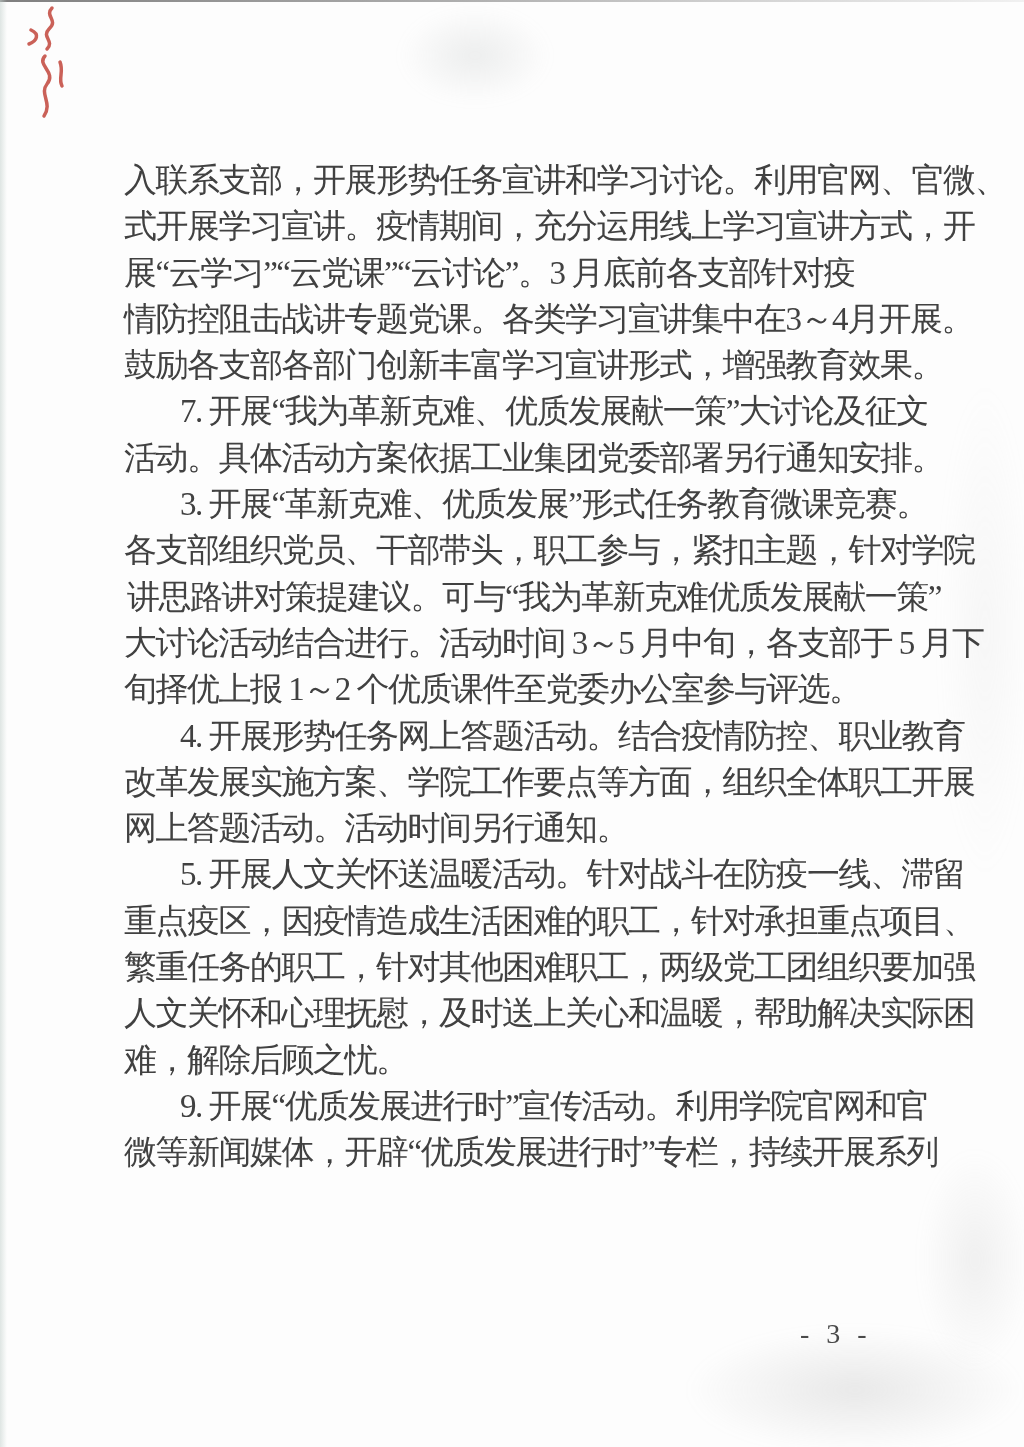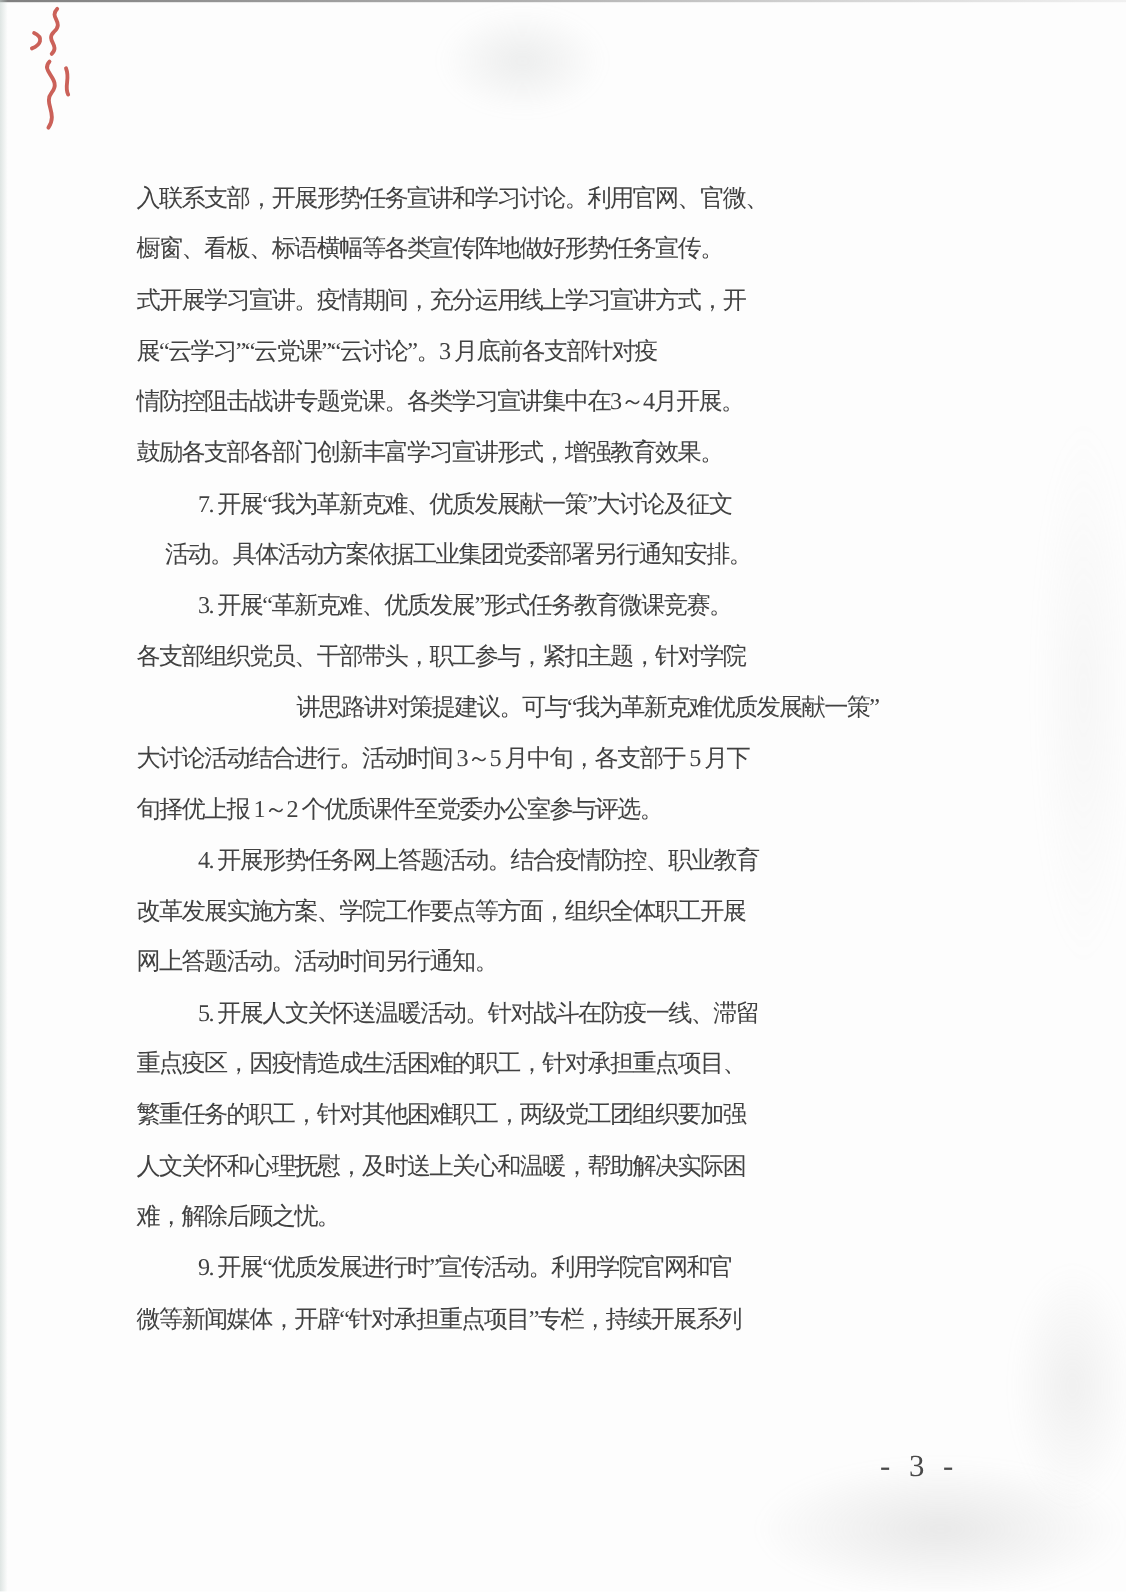--- a/index.html
+++ b/index.html
@@ -62,21 +62,21 @@
   
   .textblock {
     position: absolute;
     left: 124px;
     top: 157px;
     width: 820px;
   }
   .line {
     height: 46.3px;
     line-height: 46.3px;
-    font-size: 22px;
+    font-size: 33px;
     letter-spacing: -1.5px;
     white-space: nowrap;
     color: #414141;
   }
   .line.indent {
     padding-left: 56px;
   }
   .page-number {
     position: absolute;
     left: 800px;
@@ -104,39 +104,38 @@
       <path d="M38 6 C30 14, 45 18, 35 27 C27 35, 41 39, 33 47" stroke="#c2463c"></path>
       <path d="M17 28 C26 32, 23 39, 15 42" stroke="#c2463c"></path>
       <path d="M31 54 C22 63, 43 70, 33 82 C25 92, 39 101, 30 114" stroke="#c2463c"></path>
       <path d="M46 60 C50 70, 44 76, 48 84" stroke="#c2463c"></path>
     </g>
   </svg>
 
   <div class="textblock">
 
   <div class="line" style="color: rgb(65, 65, 65);">入联系支部，开展形势任务宣讲和学习讨论。利用官网、官微、</div>
-      <div class="line" style="color: rgb(65, 65, 65);">橱窗、看板、标语横幅等各类宣传阵地做好形势任务宣传。</div>
       <div class="line" style="color: rgb(65, 65, 65);">式开展学习宣讲。疫情期间，充分运用线上学习宣讲方式，开</div>
       <div class="line" style="color: rgb(65, 65, 65);">展“云学习”“云党课”“云讨论”。3 月底前各支部针对疫</div>
       <div class="line" style="color: rgb(65, 65, 65);">情防控阻击战讲专题党课。各类学习宣讲集中在3～4月开展。</div>
       <div class="line" style="color: rgb(65, 65, 65);">鼓励各支部各部门创新丰富学习宣讲形式，增强教育效果。</div>
       <div class="line indent" style="color: rgb(65, 65, 65);">7. 开展“我为革新克难、优质发展献一策”大讨论及征文</div>
-      <div class="line" style="color: rgb(65, 65, 65); margin-left: 26px;">活动。具体活动方案依据工业集团党委部署另行通知安排。</div>
+      <div class="line" style="color: rgb(65, 65, 65);">活动。具体活动方案依据工业集团党委部署另行通知安排。</div>
       <div class="line indent" style="color: rgb(65, 65, 65);">3. 开展“革新克难、优质发展”形式任务教育微课竞赛。</div>
       <div class="line" style="color: rgb(65, 65, 65);">各支部组织党员、干部带头，职工参与，紧扣主题，针对学院</div>
       <div class="line" style="color: rgb(65, 65, 65); text-align: center;">讲思路讲对策提建议。可与“我为革新克难优质发展献一策”</div>
       <div class="line" style="color: rgb(65, 65, 65);">大讨论活动结合进行。活动时间 3～5 月中旬，各支部于 5 月下</div>
       <div class="line" style="color: rgb(65, 65, 65);">旬择优上报 1～2 个优质课件至党委办公室参与评选。</div>
       <div class="line indent" style="color: rgb(65, 65, 65);">4. 开展形势任务网上答题活动。结合疫情防控、职业教育</div>
       <div class="line" style="color: rgb(65, 65, 65);">改革发展实施方案、学院工作要点等方面，组织全体职工开展</div>
       <div class="line" style="color: rgb(65, 65, 65);">网上答题活动。活动时间另行通知。</div>
       <div class="line indent" style="color: rgb(65, 65, 65);">5. 开展人文关怀送温暖活动。针对战斗在防疫一线、滞留</div>
       <div class="line" style="color: rgb(65, 65, 65);">重点疫区，因疫情造成生活困难的职工，针对承担重点项目、</div>
       <div class="line" style="color: rgb(65, 65, 65);">繁重任务的职工，针对其他困难职工，两级党工团组织要加强</div>
       <div class="line" style="color: rgb(65, 65, 65);">人文关怀和心理抚慰，及时送上关心和温暖，帮助解决实际困</div>
       <div class="line" style="color: rgb(65, 65, 65);">难，解除后顾之忧。</div>
       <div class="line indent" style="color: rgb(65, 65, 65);">9. 开展“优质发展进行时”宣传活动。利用学院官网和官</div>
-      <div class="line" style="color: rgb(65, 65, 65);">微等新闻媒体，开辟“针对承担重点项目”专栏，持续开展系列</div>
+      <div class="line" style="color: rgb(65, 65, 65);">微等新闻媒体，开辟“优质发展进行时”专栏，持续开展系列</div>
     </div>
 
   <div class="page-number">- 3 -</div>
 
 </div>
 
 </body></html>

